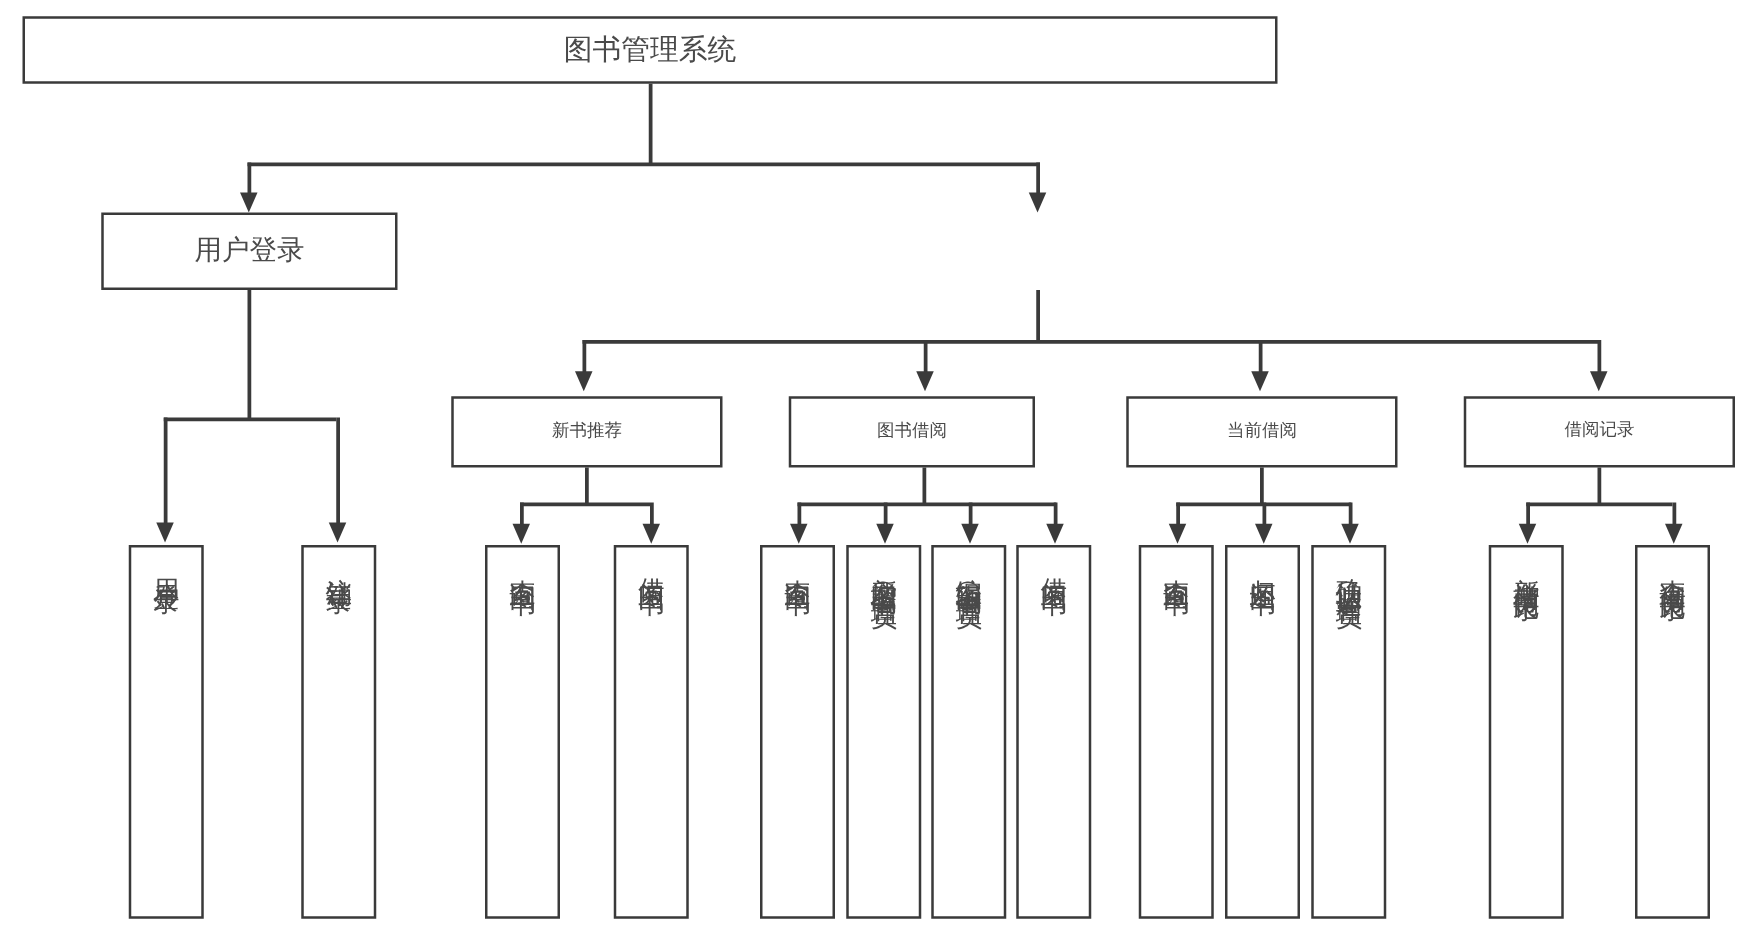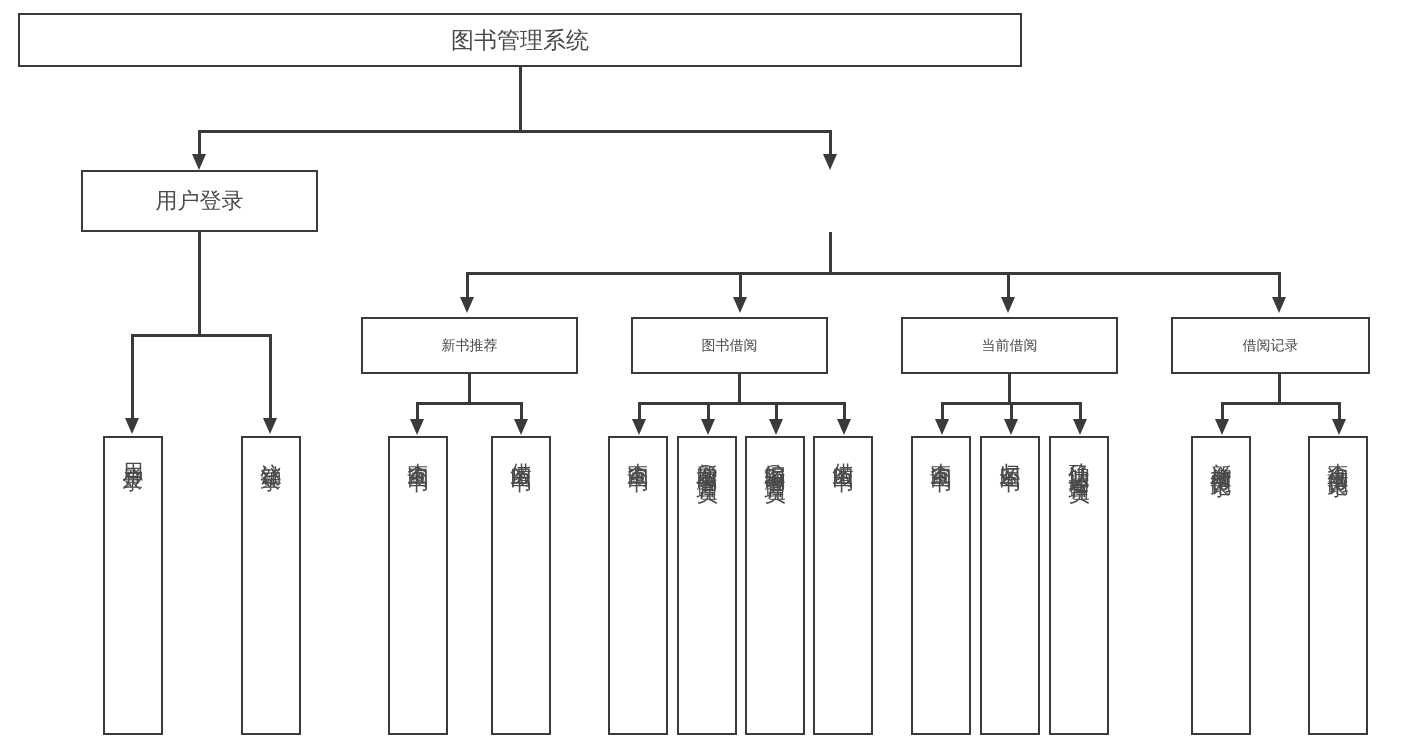--- a/index.html
+++ b/index.html
@@ -120,21 +120,21 @@
 
   <div class="node lvl3" style="left:361px; top:317px; width:217px; height:57px;">
     <span>新书推荐</span>
   </div>
   <div class="node lvl3" style="left:631px; top:317px; width:197px; height:57px;">
     <span>图书借阅</span>
   </div>
   <div class="node lvl3" style="left:901px; top:317px; width:217px; height:57px;">
     <span>当前借阅</span>
   </div>
-  <div class="node lvl3" style="left:1171px; top:317px; width:199px; height:57px;">
+  <div class="node lvl3" style="left:1171px; top:317px; width:217px; height:57px;font-family:Liberation Serif, serif;">
     <span>借阅记录</span>
   </div>
 
   <div class="vline" style="left:468px; top:374px; height:30px;"></div>
   <div class="hline" style="left:416px; top:402px; width:104px;"></div>
   <div class="vline" style="left:416px; top:402px; height:19px;"></div>
   <div class="arrow" style="left:410px; top:419px;"></div>
   <div class="vline" style="left:520px; top:402px; height:19px;"></div>
   <div class="arrow" style="left:514px; top:419px;"></div>
 

